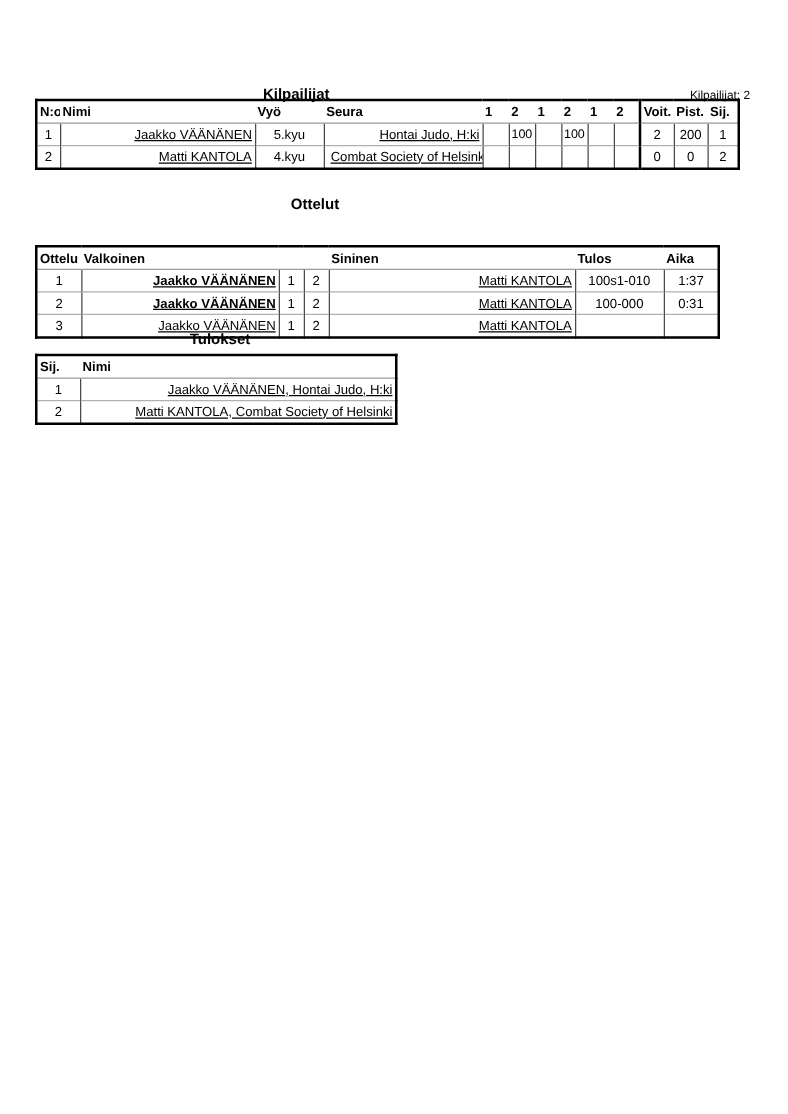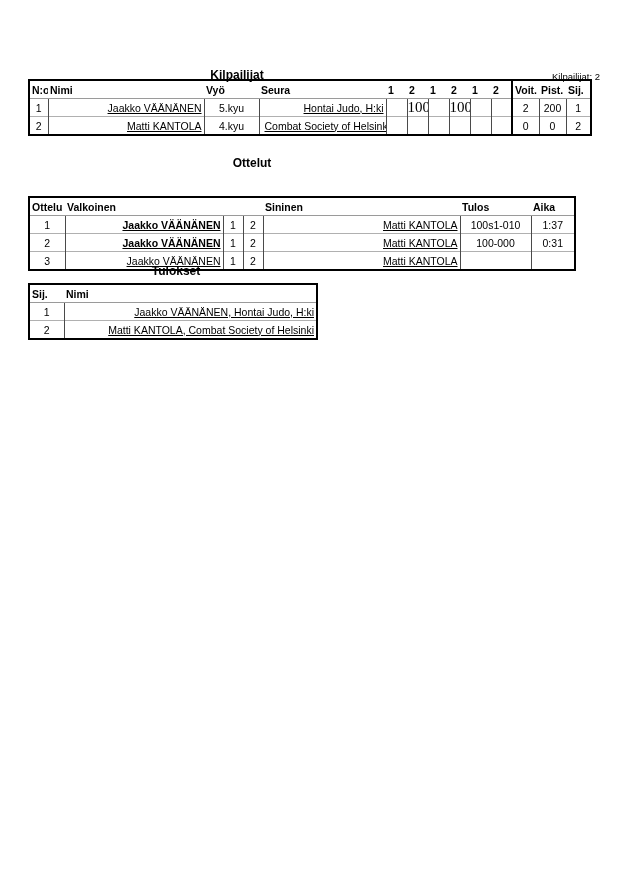--- a/index.html
+++ b/index.html
@@ -50,21 +50,21 @@
     height:17px;padding:0 2px;
     border-left:1px solid #4a4a4a;
     border-top:1px solid #b0b0b0;
     text-align:center;white-space:nowrap;overflow:hidden;
   }
   td:first-child{border-left:none;}
   td.txt-left{text-align:right;padding-left:5px;text-decoration:underline;}
   th.txt-left{text-align:left;padding-left:2px;}
   .thick-left{border-left:2px solid #000 !important;}
   .bold-name{font-weight:bold;}
-  td.match-cell{font-size:15px;padding:0;font-family:Liberation Serif, serif;}
+  td.match-cell{font-size:10px;padding:0;}
 </style>
 </head>
 <body>
 
 <div class="page">
 
 
   <div class="section-heading" id="h-kilpailijat">Kilpailijat</div>
 
   <div class="count-label">Kilpailijat: 2</div>

